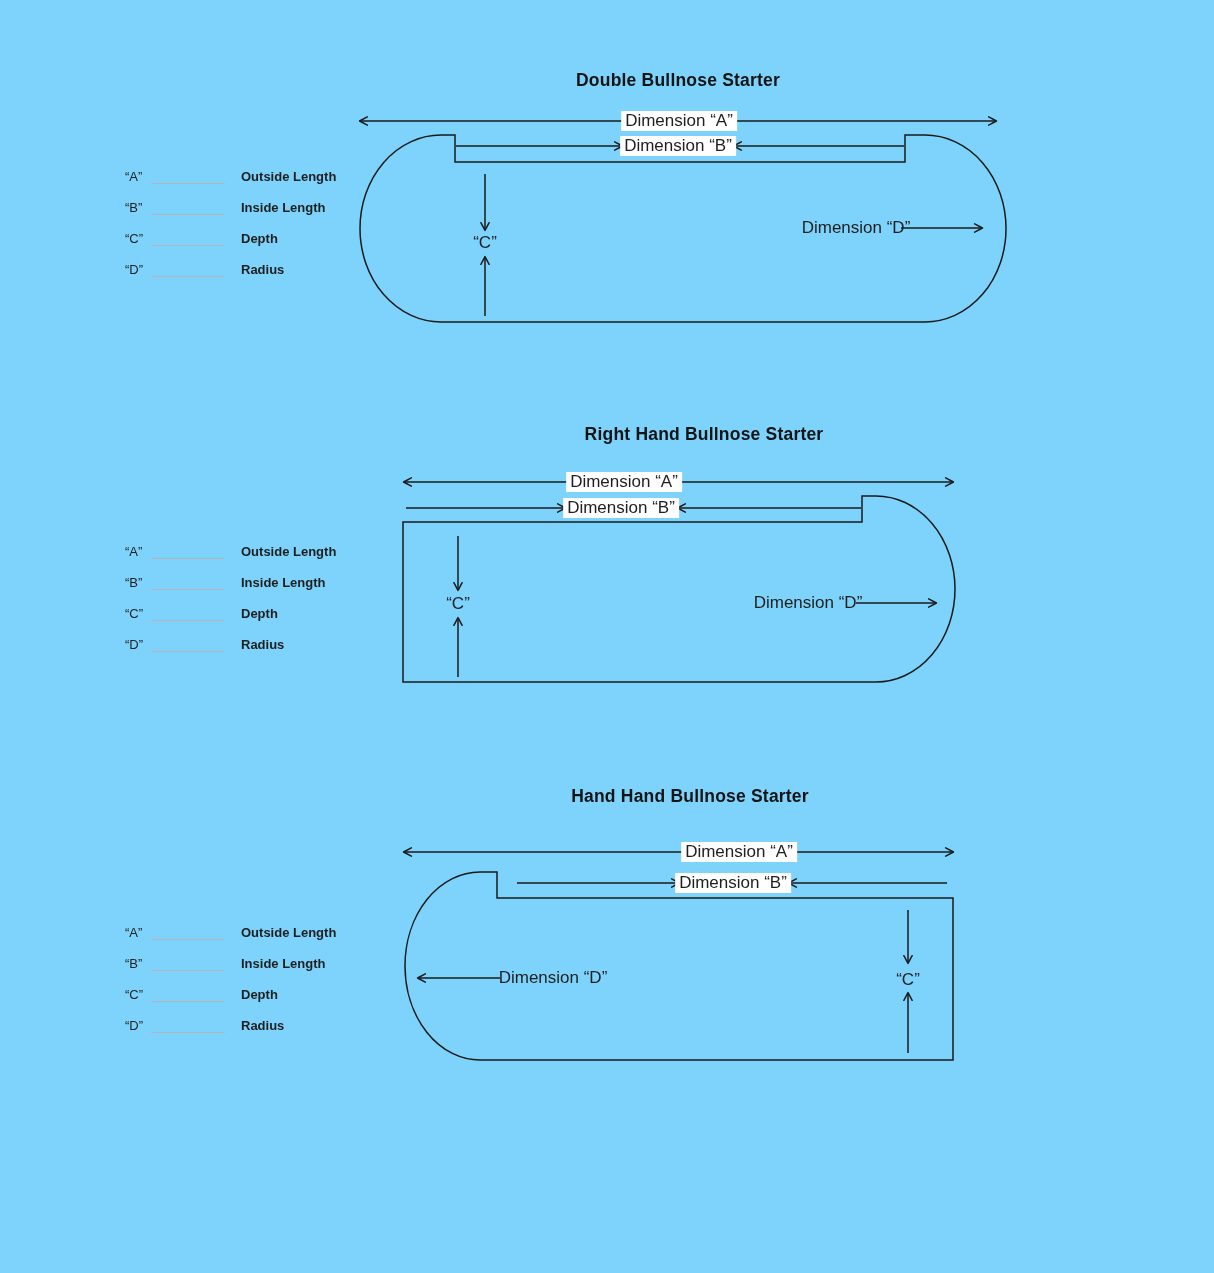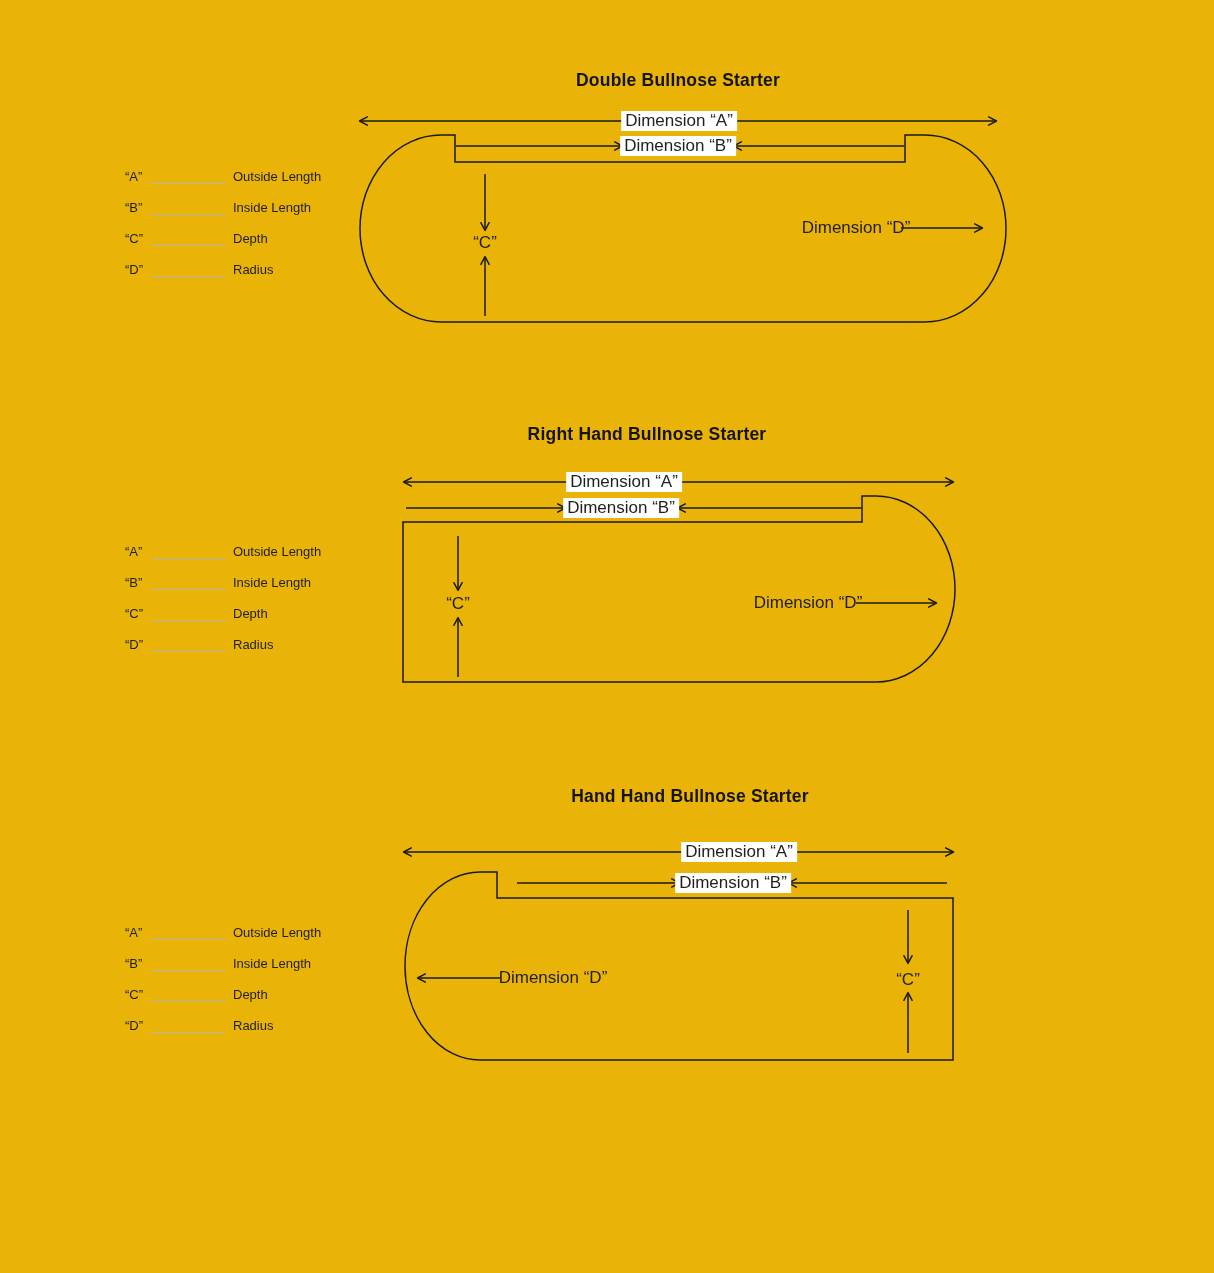--- a/index.html
+++ b/index.html
@@ -1,20 +1,20 @@
 <!DOCTYPE html>
 <html><head>
 <meta charset="utf-8">
 <style>
   * { margin:0; padding:0; box-sizing:border-box; }
   body { background:#ffffff; }
   .page {
     position:relative;
     width:1214px; height:1273px;
-    background:#eab308;
+    background:#7dd3fc;
     font-family:"Liberation Sans", sans-serif;
     color:#1f1f1f;
     overflow:hidden;
   }
   svg.diagram-layer {
     position:absolute; left:0; top:0;
     width:1214px; height:1273px;
   }
   .sec-title {
     position:absolute;
@@ -50,22 +50,23 @@
     width:26px;
     display:inline-block;
   }
   .form-row .blank {
     display:inline-block;
     width:74px;
     height:15px;
     border-bottom:1px solid #b5b5b5;
   }
   .form-row .flabel {
-    margin-left:8px;
+    margin-left:16px;
     display:inline-block;
+    font-weight:bold;
   }
 </style>
 </head>
 <body>
 
 <div class="page">
 
   <svg class="diagram-layer" viewBox="0 0 1214 1273" xmlns="http://www.w3.org/2000/svg">
     <defs>
       <marker id="ah" viewBox="0 0 12 12" refX="10" refY="6" markerWidth="11" markerHeight="11" orient="auto" markerUnits="userSpaceOnUse">
@@ -126,21 +127,21 @@
       <span class="blank"></span>
       <span class="flabel">Depth</span>
     </div>
     <div class="form-row">
       <span class="letter">“D”</span>
       <span class="blank"></span>
       <span class="flabel">Radius</span>
     </div>
   </div>
 
-  <div class="sec-title" style="left:647px; top:434px;">Right Hand Bullnose Starter</div>
+  <div class="sec-title" style="left:704px; top:434px;">Right Hand Bullnose Starter</div>
   <div class="dim-label" style="left:624px; top:482px;">Dimension “A”</div>
   <div class="dim-label" style="left:621px; top:508px;">Dimension “B”</div>
   <div class="dim-label" style="left:458px; top:604px; background:transparent;">“C”</div>
   <div class="dim-label" style="left:808px; top:603px; background:transparent;">Dimension “D”</div>
 
   <div class="form-block" style="left:125px; top:541px;">
     <div class="form-row">
       <span class="letter">“A”</span>
       <span class="blank"></span>
       <span class="flabel">Outside Length</span>

